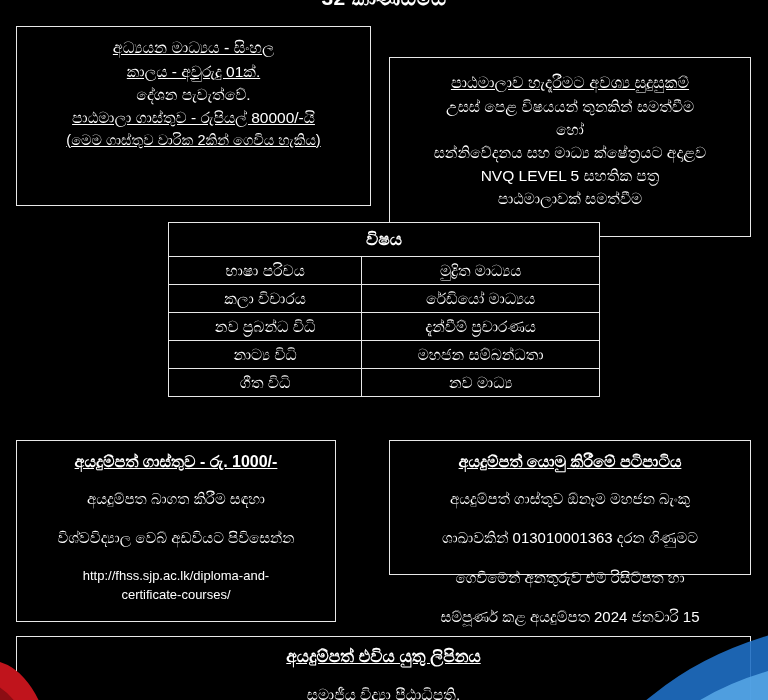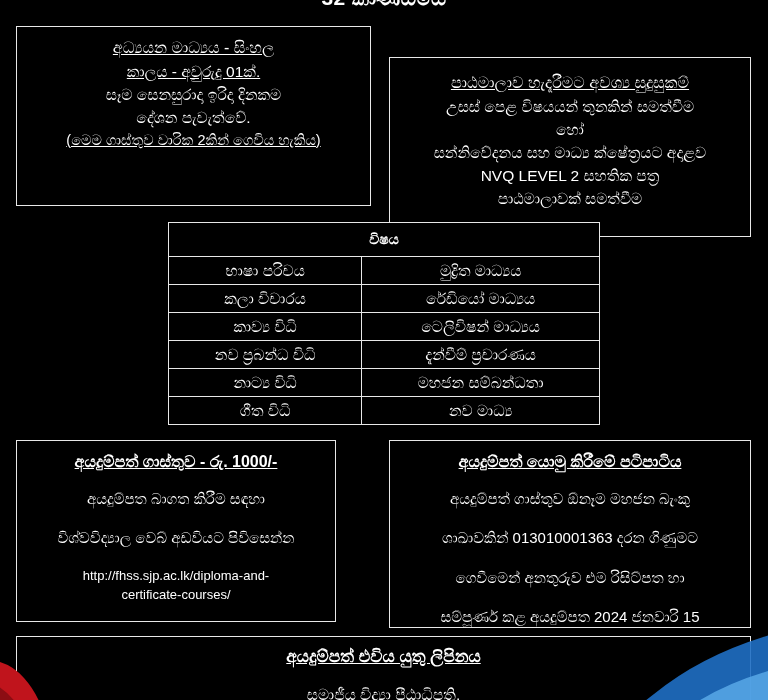--- a/index.html
+++ b/index.html
@@ -64,28 +64,28 @@
   #subjects-table td {
     border: 1.5px solid #e8e8e8;
     text-align: center;
     font-size: 15.5px;
     height: 28px;
     padding: 1px 4px;
     color: #ffffff;
     white-space: nowrap;
   }
   #subjects-table td.head {
-    font-size: 14px;
+    font-size: 17px;
     font-weight: bold;
     height: 34px;
   }
 
   
   #panel-fee  { left: 16px;  top: 440px; width: 320px; height: 182px; padding: 12px 10px 0 10px; }
-  #panel-proc { left: 389px; top: 440px; width: 362px; height: 188px; padding: 12px 10px 0 10px; }
+  #panel-proc { left: 389px; top: 440px; width: 362px; height: 135px; padding: 12px 10px 0 10px; }
 
   .hdr {
     font-size: 16px;
     font-weight: bold;
     text-decoration: underline;
     margin-bottom: 14px;
     white-space: nowrap;
   }
   .body-ln {
     font-size: 15px;
@@ -121,50 +121,46 @@
   }
 </style>
 </head>
 <body>
 
 <div class="top-heading">32 කාණ්ඩයේ</div>
 
 <div class="panel" id="panel-left">
   <p class="ln u big">අධ්‍යයන මාධ්‍යය - සිංහල</p>
   <p class="ln u">කාලය - අවුරුදු 01ක්.</p>
-  <p class="ln">සෑම සෙනසුරාදා ඉරිදා දිනකම</p>
   <p class="ln">දේශන පැවැත්වේ.</p>
+  <p class="ln u">පාඨමාලා ගාස්තුව - රුපියල් 80000/-යි</p>
   <p class="ln sm">(මෙම ගාස්තුව වාරික 2කින් ගෙවිය හැකිය)</p>
 </div>
 
 <div class="panel" id="panel-right">
   <p class="ln u big">පාඨමාලාව හැදෑරීමට අවශ්‍ය සුදුසුකම්</p>
   <p class="ln">උසස් පෙළ විෂයයන් තුනකින් සමත්වීම</p>
   <p class="ln">හෝ</p>
   <p class="ln">සන්නිවේදනය සහ මාධ්‍ය ක්ෂේත්‍රයට අදාළව</p>
-  <p class="ln">NVQ LEVEL 2 සහතික පත්‍ර</p>
+  <p class="ln">NVQ LEVEL 5 සහතික පත්‍ර</p>
   <p class="ln">පාඨමාලාවක් සමත්වීම</p>
 </div>
 
 <table id="subjects-table">
   <tbody>
     <tr>
       <td class="head" colspan="2">විෂය</td>
     </tr>
     <tr>
       <td>භාෂා පරිචය</td>
       <td>මුද්‍රිත මාධ්‍යය</td>
     </tr>
     <tr>
       <td>කලා විචාරය</td>
       <td>රේඩියෝ මාධ්‍යය</td>
-    </tr>
-    <tr>
-      <td>කාව්‍ය විධි</td>
-      <td>ටෙලිවිෂන් මාධ්‍යය</td>
     </tr>
     <tr>
       <td>නව ප්‍රබන්ධ විධි</td>
       <td>දැන්වීම් ප්‍රචාරණය</td>
     </tr>
     <tr>
       <td>නාට්‍ය විධි</td>
       <td>මහජන සම්බන්ධතා</td>
     </tr>
     <tr>

